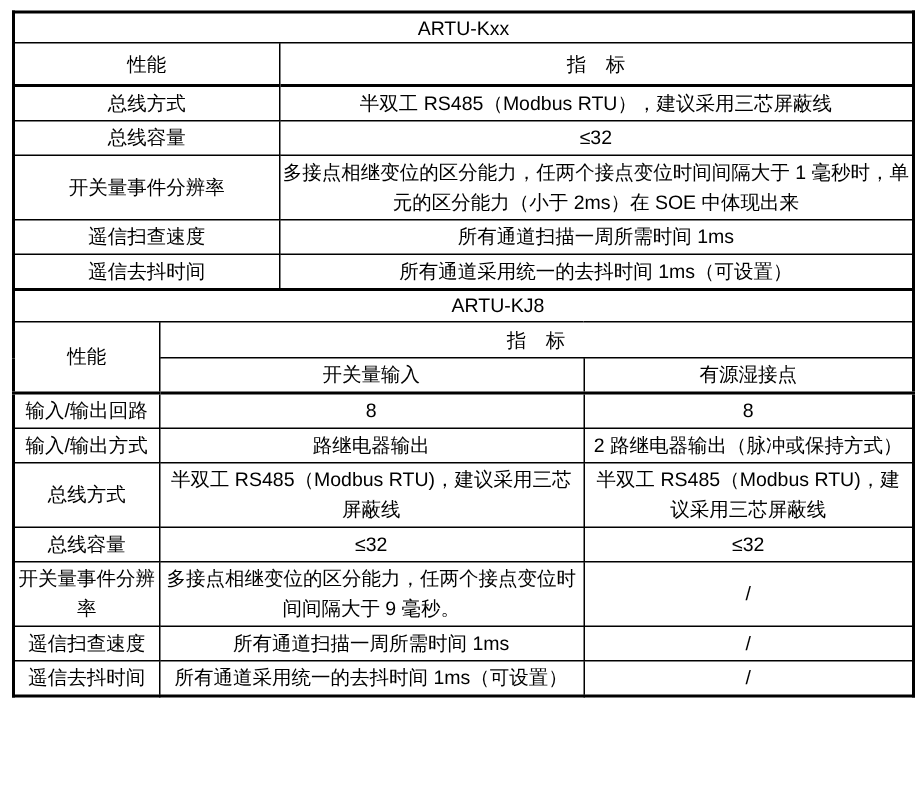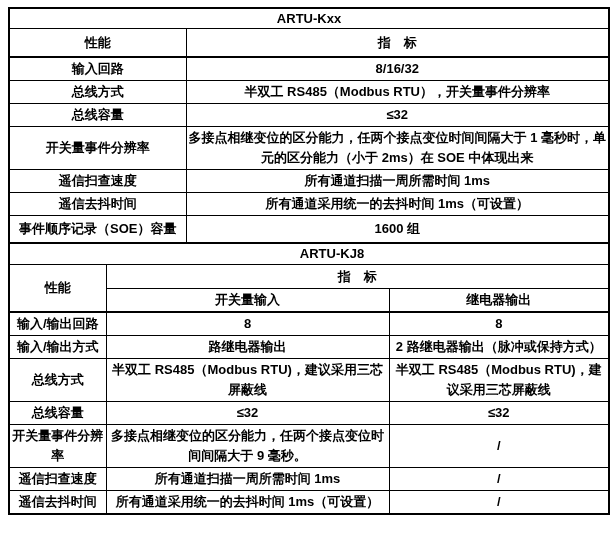--- a/index.html
+++ b/index.html
@@ -24,21 +24,20 @@
     font-size: 13px;
   }
   table.spec td {
     border: 1px solid #000;
     text-align: center;
     vertical-align: middle;
     padding: 1px 2px;
     line-height: 20px;
     word-break: break-all;
     overflow-wrap: anywhere;
-    font-weight: bold;
   }
   
   table.t1 { border: 2px solid #000; border-bottom-width: 2px; }
   table.t2 { border: 2px solid #000; border-top: none; }
   table.t2 tr.r-title td { border-top: none; padding-left: 48px; }
   
   table.t1 tr.r-head td { border-bottom-width: 2px; }
   table.t2 tr.r-head2 td, table.t2 td.perf-span { border-bottom-width: 2px; }
   
   .t1 .r-title td { height: 17px; line-height: 17px; }
@@ -62,67 +61,59 @@
       </colgroup>
     <tbody>
       <tr class="r-title">
         <td colspan="2">ARTU-Kxx</td>
       </tr>
       <tr class="r-head">
         <td>性能</td>
         <td>指　标</td>
       </tr>
       <tr class="r-body">
-        <td>输入回路</td>
-        <td>8/16/32</td>
-      </tr>
-      <tr class="r-body">
         <td>总线方式</td>
-        <td>半双工 RS485（Modbus RTU），开关量事件分辨率</td>
+        <td>半双工 RS485（Modbus RTU），建议采用三芯屏蔽线</td>
       </tr>
       <tr class="r-body">
         <td>总线容量</td>
         <td>≤32</td>
       </tr>
       <tr class="r-body">
         <td>开关量事件分辨率</td>
         <td>多接点相继变位的区分能力，任两个接点变位时间间隔大于 1 毫秒时，单元的区分能力（小于 2ms）在 SOE 中体现出来</td>
       </tr>
       <tr class="r-body">
         <td>遥信扫查速度</td>
         <td>所有通道扫描一周所需时间 1ms</td>
       </tr>
       <tr class="r-body">
         <td>遥信去抖时间</td>
         <td>所有通道采用统一的去抖时间 1ms（可设置）</td>
-      </tr>
-      <tr class="r-body r-soe">
-        <td>事件顺序记录（SOE）容量</td>
-        <td>1600 组</td>
       </tr>
     </tbody>
   </table>
 
   <table class="spec t2">
     <colgroup>
         <col style="width:97px">
         <col style="width:283px">
         <col style="width:220px">
       </colgroup>
     <tbody>
       <tr class="r-title">
         <td colspan="3">ARTU-KJ8</td>
       </tr>
       <tr class="r-head1">
         <td rowspan="2" class="perf-span">性能</td>
         <td colspan="2">指　标</td>
       </tr>
       <tr class="r-head2">
         <td>开关量输入</td>
-        <td>继电器输出</td>
+        <td>有源湿接点</td>
       </tr>
       <tr class="r-body">
         <td>输入/输出回路</td>
         <td>8</td>
         <td>8</td>
       </tr>
       <tr class="r-body">
         <td>输入/输出方式</td>
         <td>路继电器输出</td>
         <td>2 路继电器输出（脉冲或保持方式）</td>

